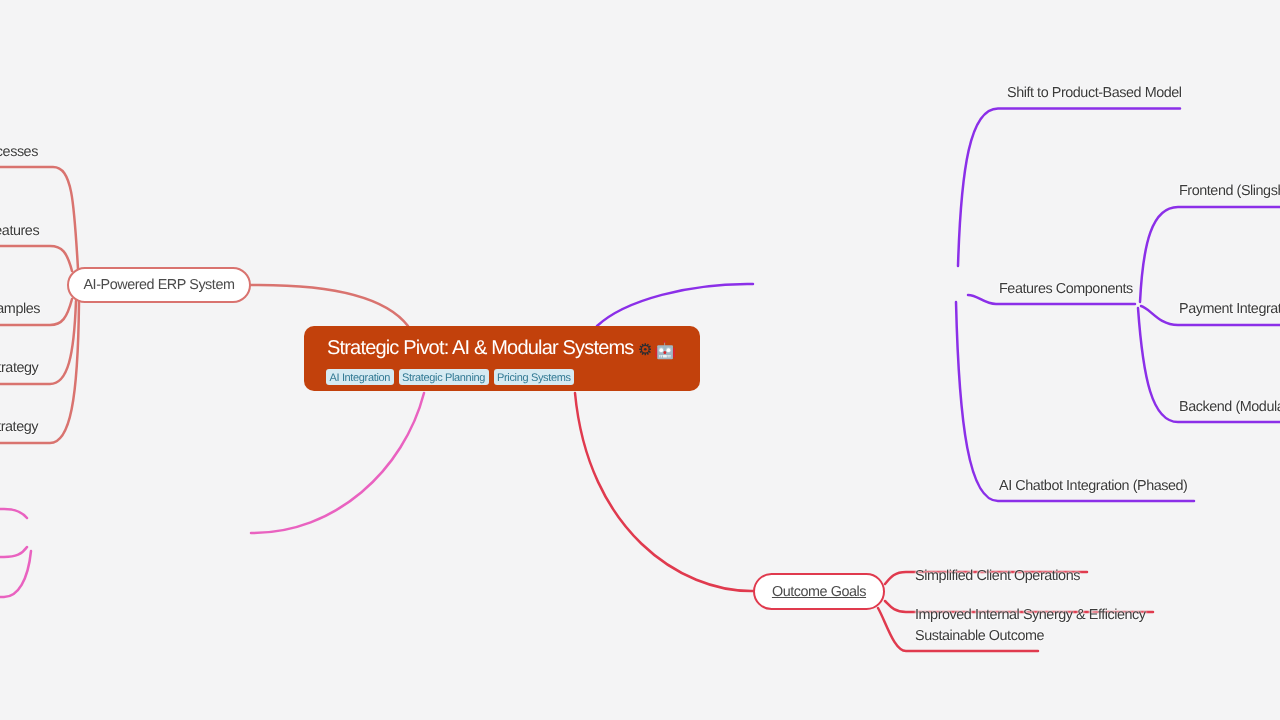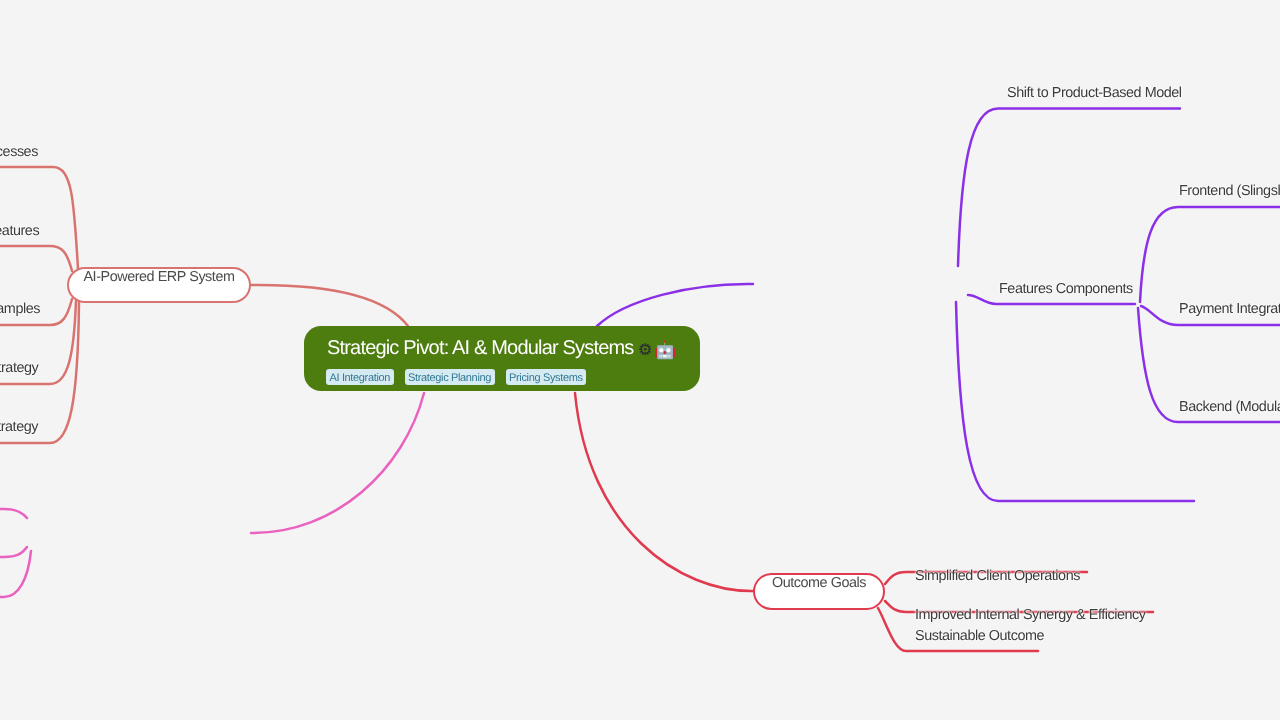--- a/index.html
+++ b/index.html
@@ -1,31 +1,31 @@
 <!DOCTYPE html>
 <html><head>
 <meta charset="utf-8">
 <title>Strategic Pivot: AI &amp; Modular Systems</title>
 <style>
   html,body{margin:0;padding:0;width:1280px;height:720px;overflow:hidden;}
   body{background:#f4f4f5;font-family:"Liberation Sans",sans-serif;-webkit-font-smoothing:antialiased;text-rendering:geometricPrecision;}
   #canvas{position:relative;width:1280px;height:720px;background:#f4f4f5;}
   svg#edges{position:absolute;left:0;top:0;width:1280px;height:720px;}
   .pill{position:absolute;box-sizing:border-box;background:#ffffff;border-radius:999px;
-        display:flex;justify-content:center;
+        display:flex;align-items:center;justify-content:center;
         color:#4b4b4b;font-size:14.4px;letter-spacing:-0.45px;white-space:nowrap;z-index:3;}
   .leaf{position:absolute;color:#3b3b3b;font-size:14.4px;letter-spacing:-0.45px;white-space:nowrap;line-height:20px;height:20px;
         z-index:3;padding:0 3px;text-shadow:0 0 2px #fff,0 0 2px #fff,0 0 3px #fff;}
-  #root-node{position:absolute;background:#4d7c0f;border-radius:17px;color:#fff;
+  #root-node{position:absolute;background:#c2410c;border-radius:10px;color:#fff;
        box-sizing:border-box;z-index:4;}
   #root-title{position:absolute;left:23px;top:10.5px;font-size:20px;letter-spacing:-0.82px;font-weight:400;white-space:nowrap;
        display:flex;align-items:center;line-height:22px;height:22px;}
   #root-gear{margin-left:5.5px;display:flex;align-items:center;position:relative;top:2.2px;}
   #root-robot{margin-left:3.5px;display:flex;align-items:center;position:relative;top:1.8px;}
-  #root-tags{position:absolute;left:22px;top:43px;display:flex;gap:11px;}
+  #root-tags{position:absolute;left:22px;top:43px;display:flex;gap:5px;}
   .tag{background:#d6eaf2;color:#337a94;font-size:11px;letter-spacing:-0.35px;border-radius:3px;padding:0 3.5px;
        height:16px;line-height:18.5px;white-space:nowrap;display:block;}
 </style>
 </head>
 <body>
 
 <div id="canvas">
   <svg id="edges" viewBox="0 0 1280 720">
     <g fill="none" stroke-linecap="round" stroke-linejoin="round">
 
@@ -93,32 +93,33 @@
       <span class="tag">Pricing Systems</span>
     </div>
   </div>
 
   <div class="pill" style="left:67px;top:267px;width:184px;height:36px;border:2.5px solid #d9736f;">
     <span>AI-Powered ERP System</span>
   </div>
 
 
 
-  <div class="pill" style="left:753px;top:573px;width:132px;height:37px;border:2.5px solid #e03a4e;">
+  <div class="pill" style="left:753px;top:573px;width:132px;height:37px;border:2.5px solid #e03a4e;text-decoration:underline;">
     <span>Outcome Goals</span>
   </div>
 
   <div class="leaf" style="left:-148.1px;top:141.5px;">Automate Business Processes</div>
   <div class="leaf" style="left:-50px;top:220.5px;">Core Features</div>
   <div class="leaf" style="left:-22.6px;top:298.5px;">Examples</div>
   <div class="leaf" style="left:-59.1px;top:357.5px;">Pricing Strategy</div>
   <div class="leaf" style="left:-97.9px;top:416.5px;">Go-to-Market Strategy</div>
 
   <div class="leaf" style="left:996px;top:82.5px;margin-left:8px;">Shift to Product-Based Model</div>
   <div class="leaf" style="left:996px;top:278.5px;">Features Components</div>
+  <div class="leaf" style="left:996px;top:475.5px;">AI Chatbot Integration (Phased)</div>
 
   <div class="leaf" style="left:1176px;top:180.5px;">Frontend (Slingshot)</div>
   <div class="leaf" style="left:1176px;top:298.5px;">Payment Integration</div>
   <div class="leaf" style="left:1176px;top:396.5px;">Backend (Modular)</div>
 
   <div class="leaf" style="left:912px;top:566px;">Simplified Client Operations</div>
   <div class="leaf" style="left:912px;top:585.5px;margin-top:19px;">Improved Internal Synergy &amp; Efficiency</div>
   <div class="leaf" style="left:912px;top:625.5px;">Sustainable Outcome</div>
 
 </div>

